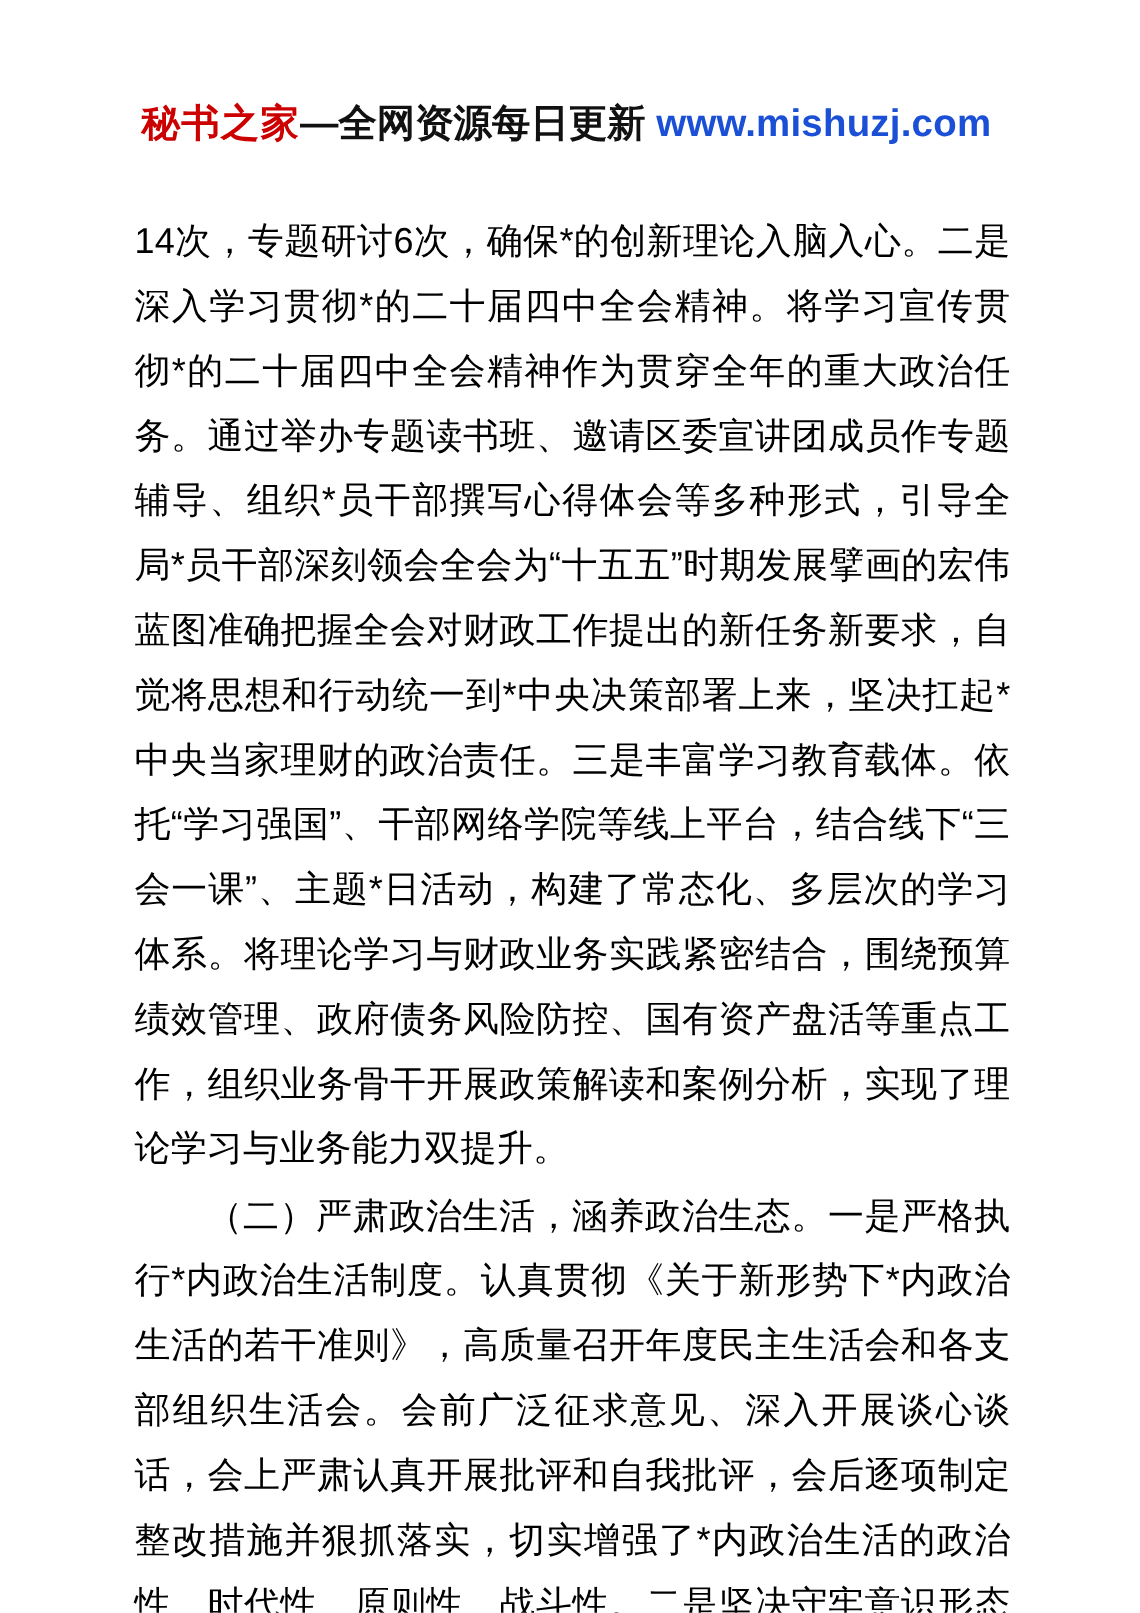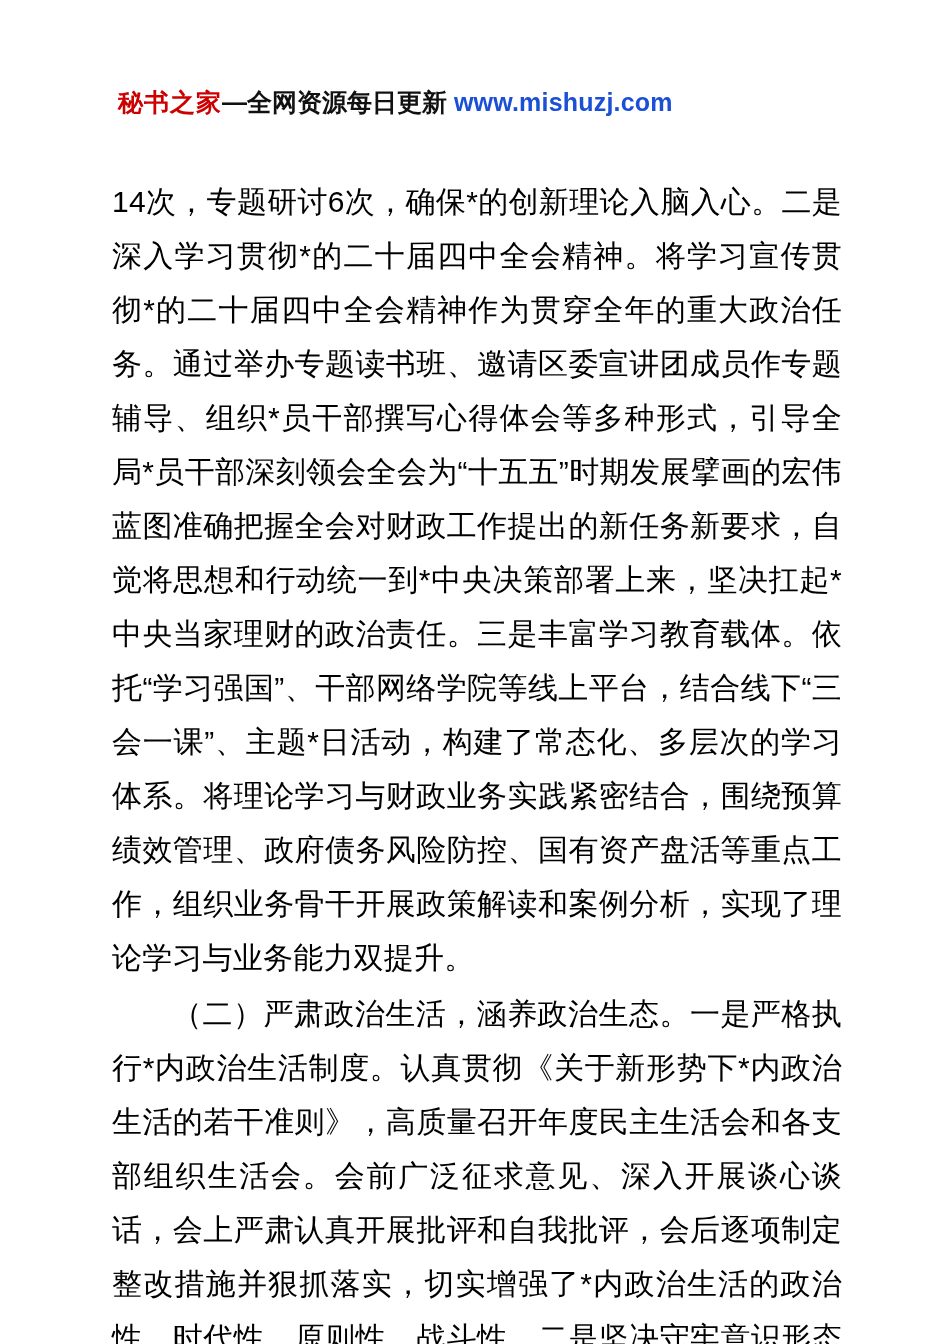--- a/index.html
+++ b/index.html
@@ -20,21 +20,21 @@
     box-sizing: border-box;
     padding: 0;
     position: relative;
     background: #ffffff;
   }
   .header {
     position: absolute;
     top: 86px;
     left: 118px;
     right: 118px;
-    font-size: 25px;
+    font-size: 32px;
     line-height: 32px;
     white-space: nowrap;
   }
   .header .brand {
     color: #cc0000;
     font-weight: bold;
     letter-spacing: 1px;
   }
   .header .tagline {
     color: #111111;

